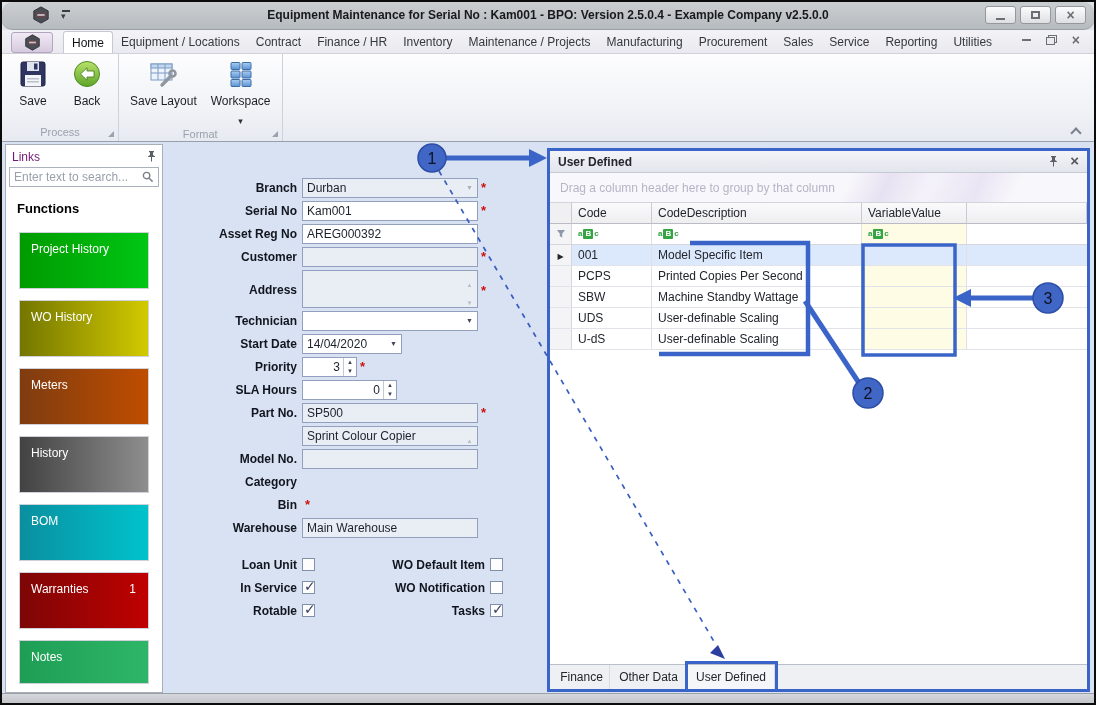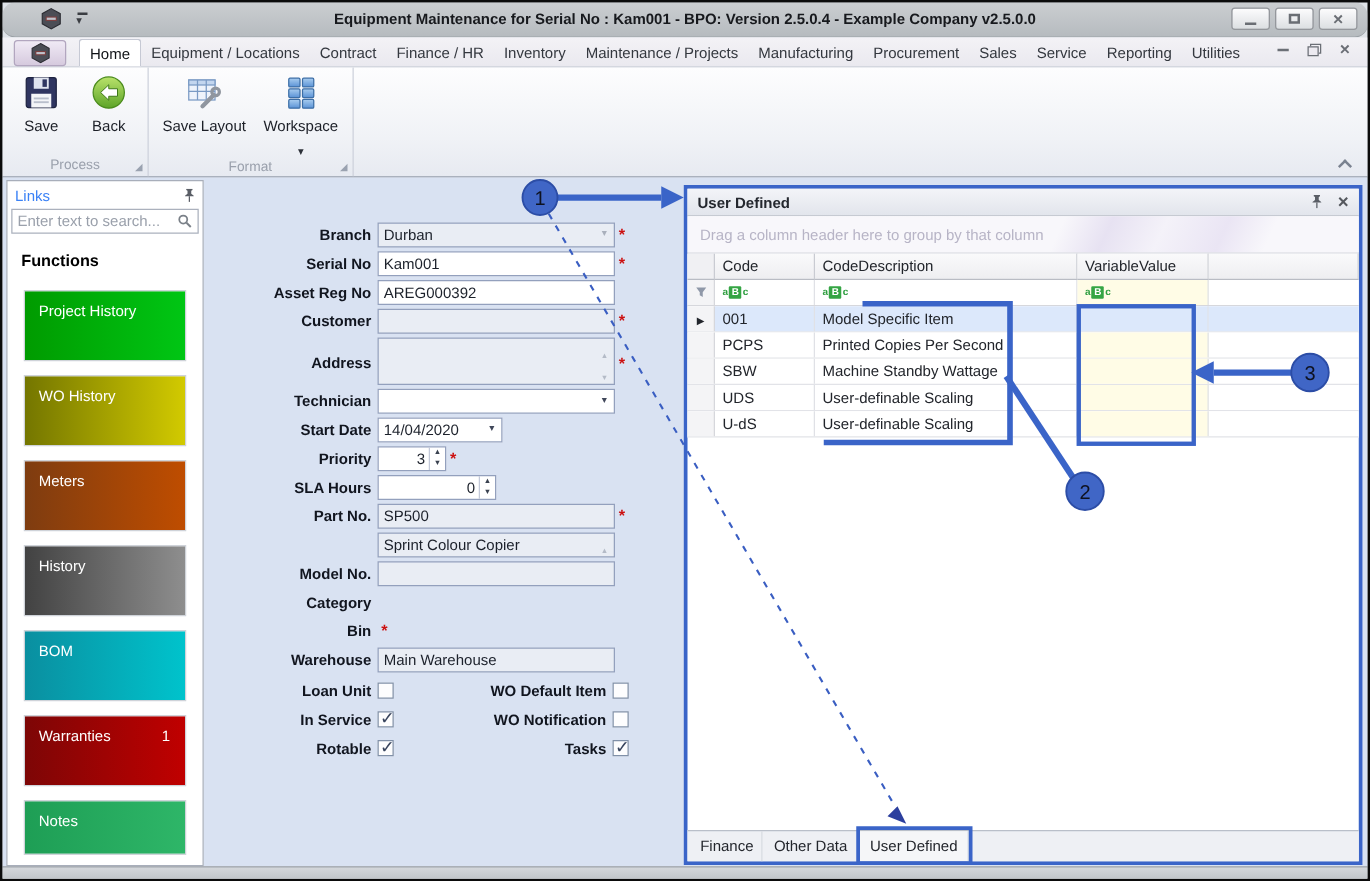--- a/index.html
+++ b/index.html
@@ -53,41 +53,41 @@
     border-top:2px solid #7a8290; border-left:2px solid #7a8290; transform:rotate(45deg); }
 
   
   .main-bg { position:absolute; left:0; right:0; top:140px; bottom:10px; background:#d9e2f2; }
   .statusbar { position:absolute; left:0; right:0; bottom:0; height:10px;
     background:linear-gradient(#d4d7db,#c2c6ca); border-top:1px solid #9aa0a6; }
 
   
   .links { position:absolute; left:3px; top:142px; width:158px; height:549px;
     background:#fff; border:1px solid #a8aeba; padding:3px; }
-  .links-head { display:flex; align-items:center; height:17px; color:#3b82f6; font-size:12px; padding:0 3px; }
+  .links-head { display:flex; align-items:center; height:17px; color:#701a75; font-size:12px; padding:0 3px; }
   .links-head .t { flex:1; }
   .search { margin-top:2px; height:20px; border:1px solid #abb1bd; display:flex; align-items:center; padding:0 4px; background:#fff; }
   .search input { flex:1; border:0; outline:0; font-size:12px; color:#b91c1c; min-width:0; background:transparent; }
   .search input::placeholder { color:#9aa0ab; }
   .fn-title { margin:14px 0 0 8px; font-size:13px; font-weight:bold; color:#000; }
   .lbtns { margin-top:16px; display:flex; flex-direction:column; gap:11px; align-items:center; }
   .lbtn { width:130px; height:57px; border:1px solid #cfd3d9; color:#fff; font-size:12px;
     padding:9px 12px 0 11px; display:flex; align-items:flex-start; }
   .lbtn .lab { flex:1; }
   .lbtn.short { height:44px; }
 
   
   .form { position:absolute; left:163px; top:140px; width:382px; padding-top:34px; }
   .frow { display:flex; align-items:center; height:23px; }
   .frow.tall { height:41px; align-items:center; padding-top:0; }
   .flabel { width:132px; text-align:right; margin-right:5px; font-weight:bold; font-size:12px; color:#11151f; white-space:nowrap; }
   .frow.tall .flabel { margin-top:3px; }
   .req { color:#cc1010; font-weight:bold; margin-left:3px; font-size:13px; }
   .frow.tall .req { margin-top:3px; }
-  .fwrap { width:190px; height:20px; border:1px solid #93a0bd; background:#fff; display:flex; align-items:center; position:relative; }
+  .fwrap { width:176px; height:20px; border:1px solid #93a0bd; background:#fff; display:flex; align-items:center; position:relative; }
   .fwrap input { border:0; background:transparent; width:100%; height:100%; font-size:12px; padding:0 4px; color:#1c212b; outline:none;
     font-family:"Liberation Sans","DejaVu Sans",sans-serif; }
   .fwrap.dis { background:#e9edf4; }
   .fwrap.area { height:38px; }
   .fwrap.w100 { width:100px; } .fwrap.w55 { width:55px; } .fwrap.w95 { width:95px; }
   .fwrap input.num { text-align:right; padding-right:3px; }
   .combo-arrow { flex:none; width:15px; height:100%; display:flex; align-items:center; justify-content:center; }
   .combo-arrow::after { content:"▼"; font-size:7px; color:#40475a; }
   .dis .combo-arrow::after { color:#a9b0bc; }
   .scrollcol { position:absolute; right:2px; top:2px; bottom:2px; width:11px; display:flex;
@@ -416,21 +416,21 @@
     <div class="frow">
       <label class="flabel">Bin</label>
       <span class="req">*</span>
     </div>
     <div class="frow">
       <label class="flabel">Warehouse</label>
       <div class="fwrap dis">
         <input readonly="" value="Main Warehouse" style="">
       </div>
     </div>
-    <div class="frow" style="margin-top:2px;">
+    <div class="frow" style="margin-top:14px;">
       <label class="flabel">Loan Unit</label>
       <span class="cb"></span>
       <label class="flabel cbl2">WO Default Item</label>
       <span class="cb"></span>
     </div>
     <div class="frow">
       <label class="flabel">In Service</label>
       <span class="cb on"></span>
       <label class="flabel cbl2">WO Notification</label>
       <span class="cb"></span>

